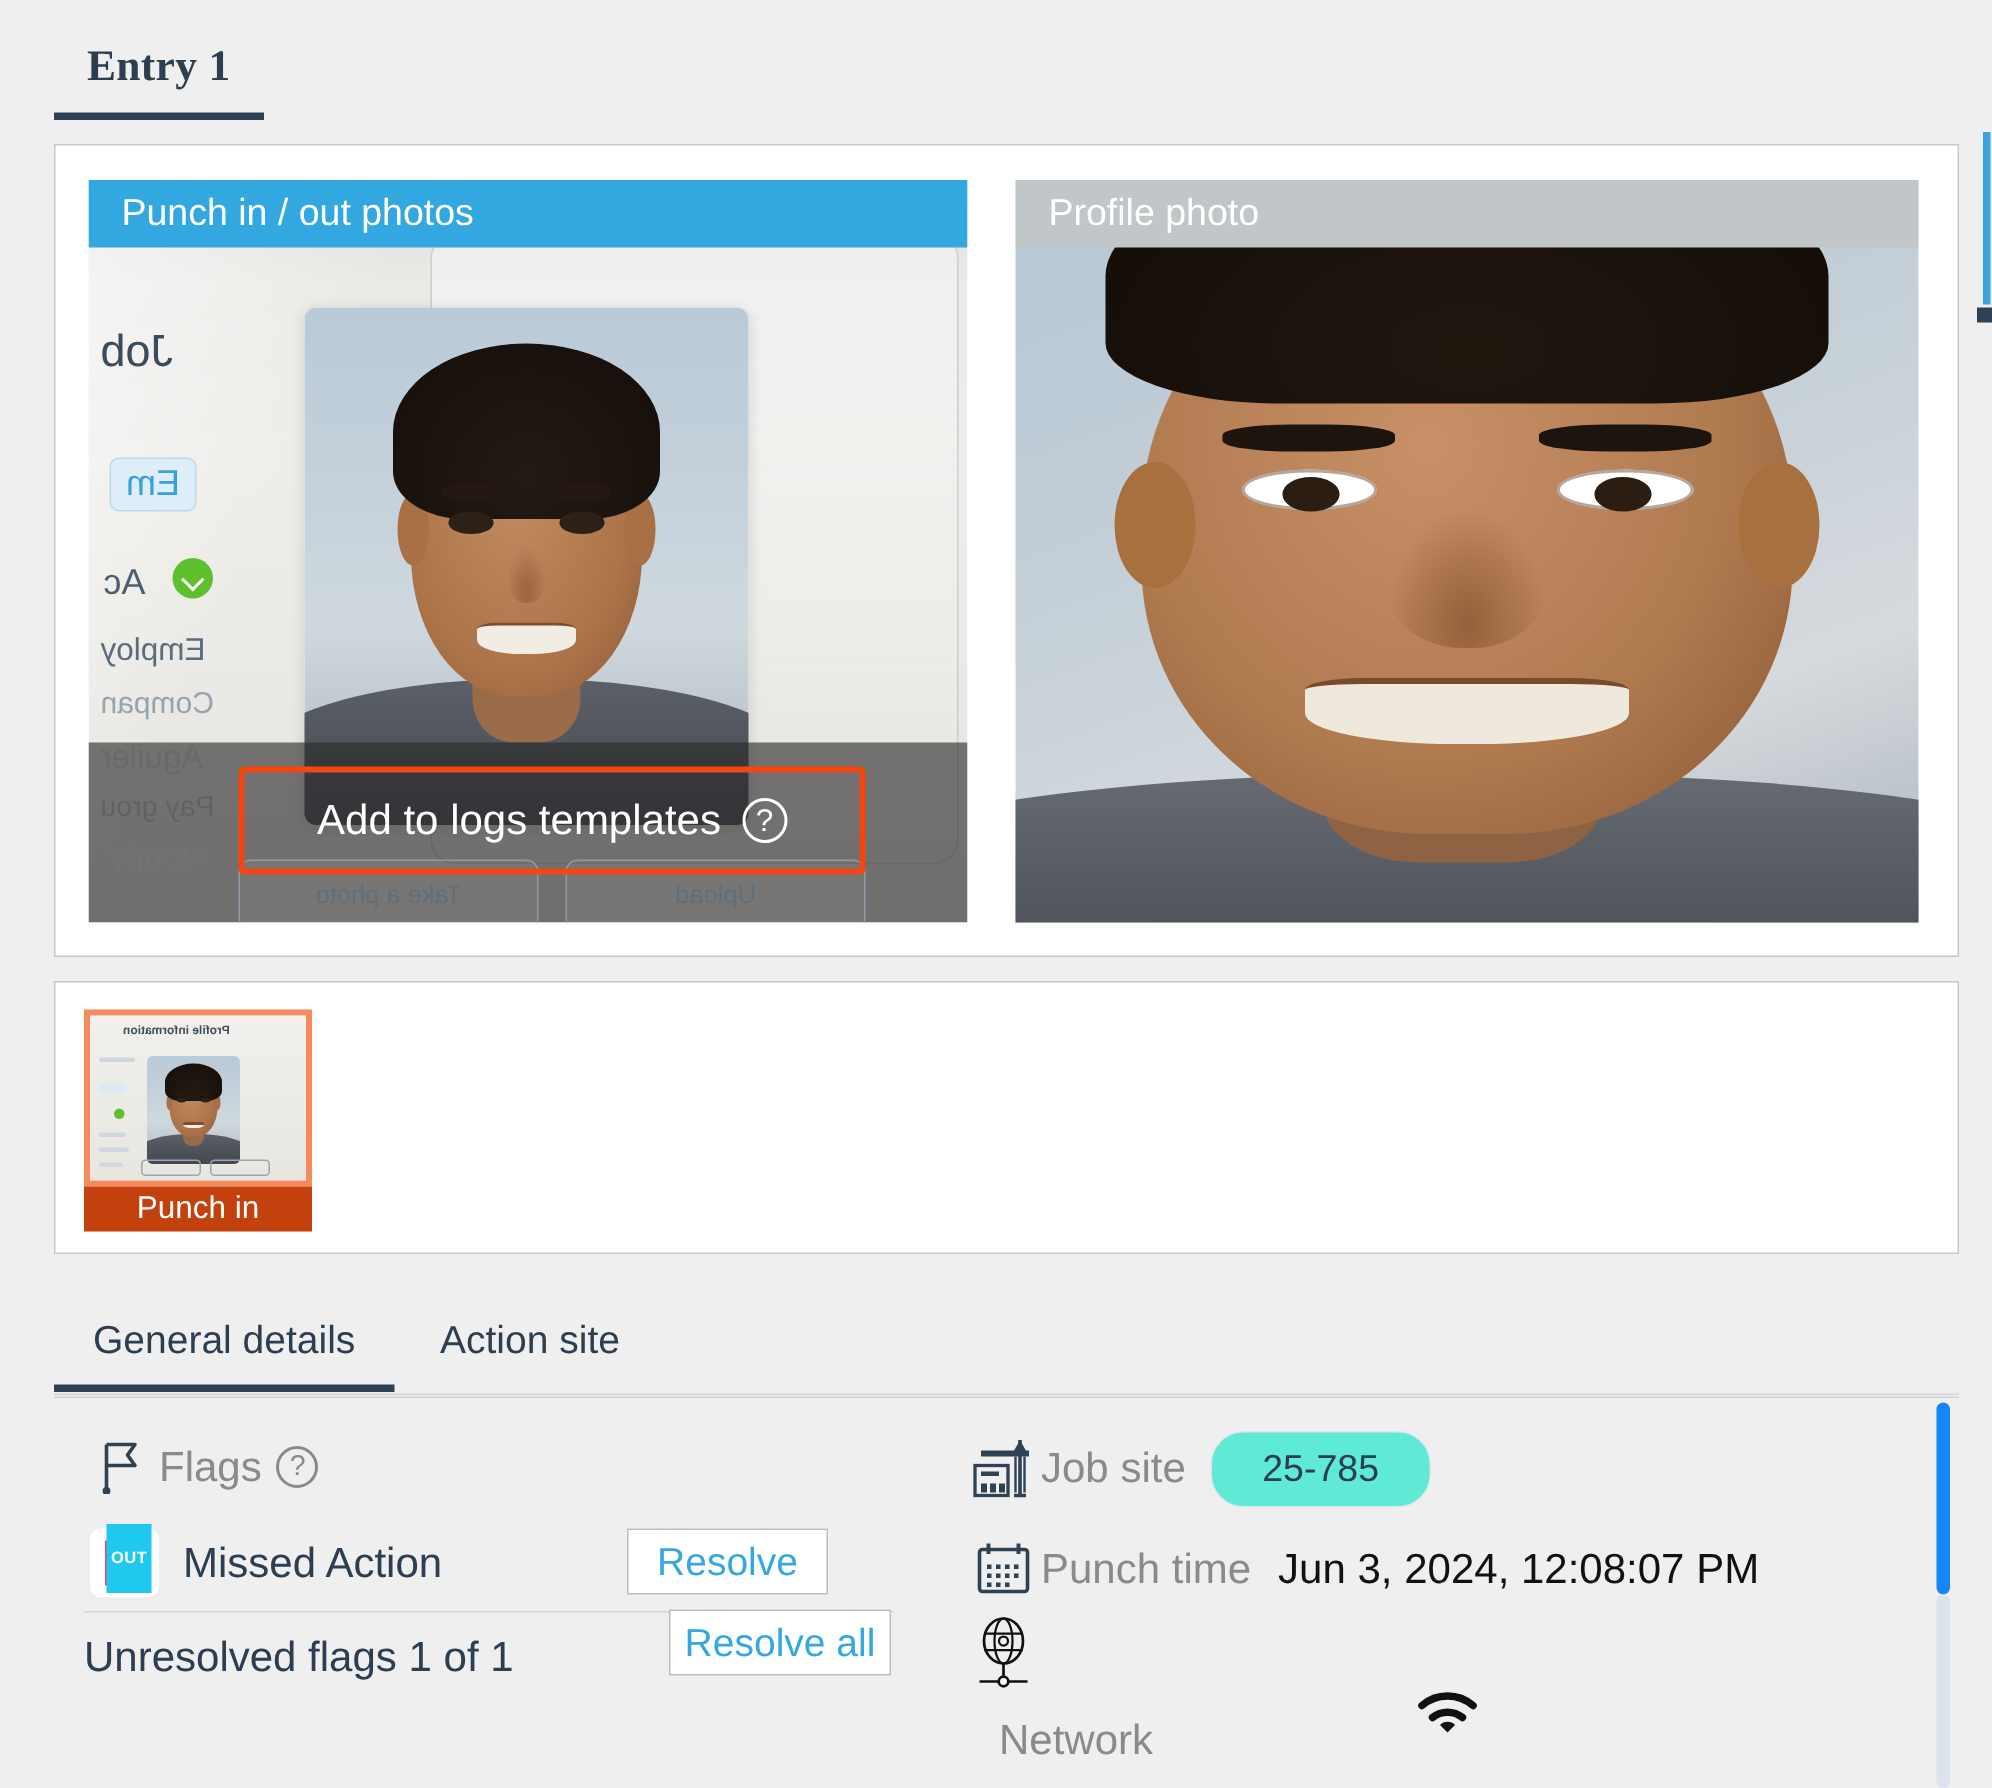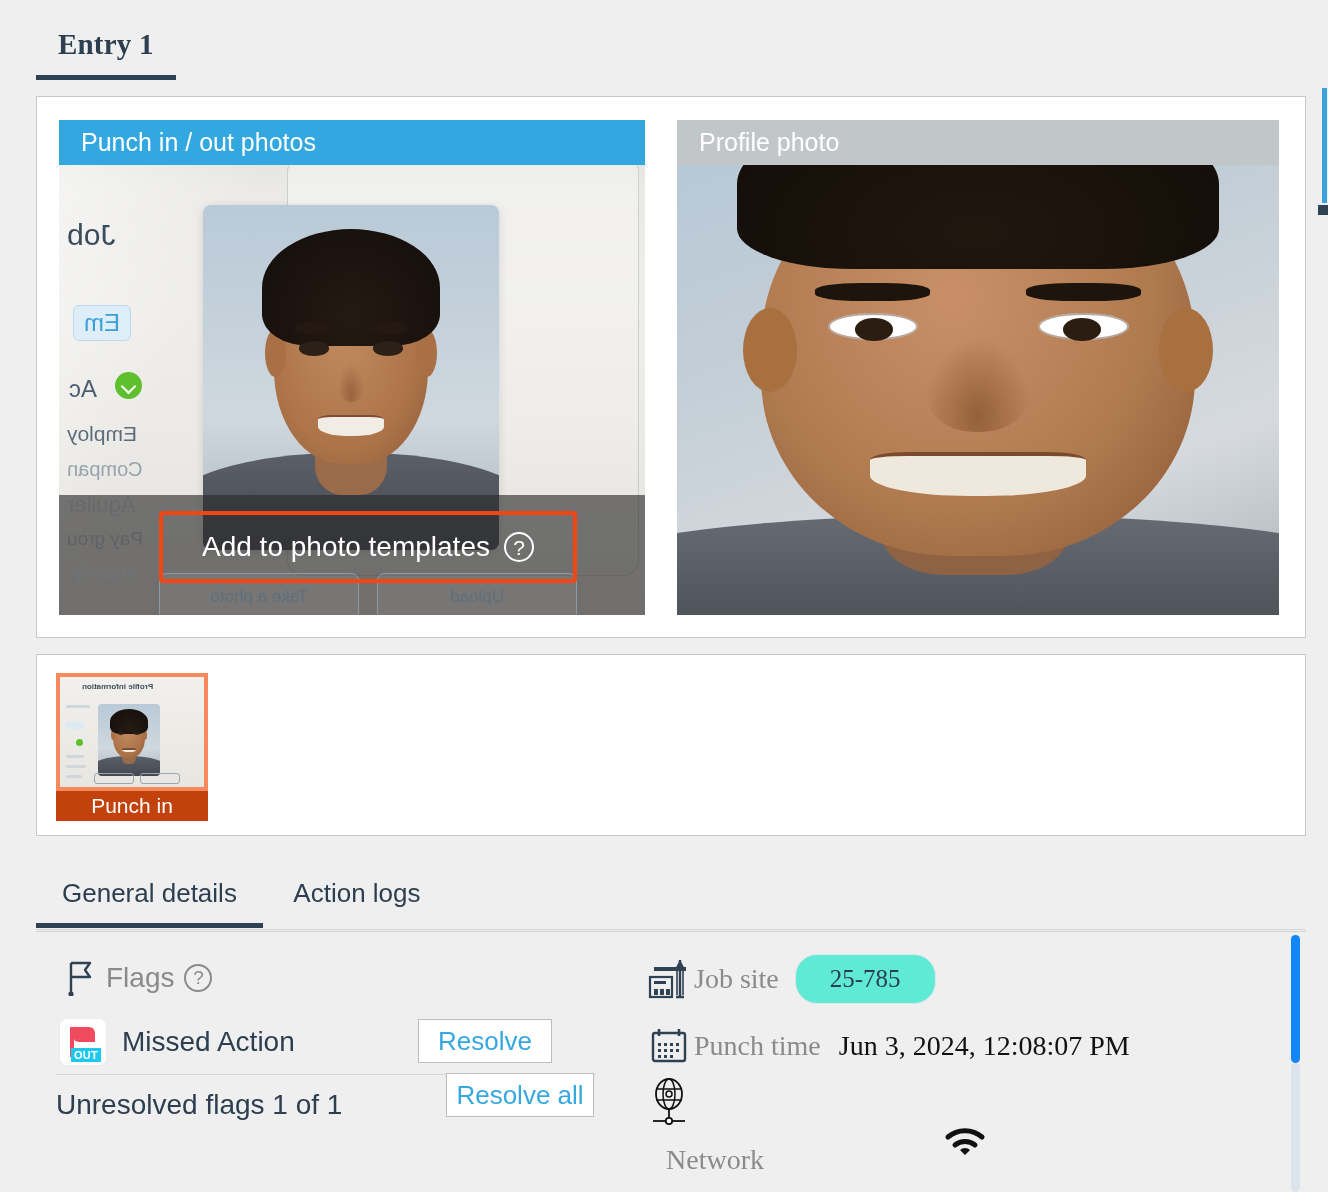--- a/index.html
+++ b/index.html
@@ -277,21 +277,21 @@
     font-size:26px; color:#2c3e50;
   }
   .dtab.active { border-bottom:5px solid #2f4254; }
 
   
   .details {
     position:absolute; left:36px; top:931px; width:1270px; height:261px;
     background:#efefef; border-top:1px solid #d2d2d2;
   }
   .col-left  { position:absolute; left:20px;  top:14px; width:540px; }
-  .col-right { position:absolute; left:608px; top:14px; width:640px;font-family:Liberation Serif, serif; }
+  .col-right { position:absolute; left:608px; top:14px; width:640px; }
 
   .row { display:flex; align-items:center; }
   .ico { width:50px; flex:0 0 50px; display:flex; align-items:center; justify-content:center; }
   .lbl-muted { color:#8a8a8a; font-size:28px; }
 
   .row-flags { height:64px; }
   .qmark {
     display:inline-flex; align-items:center; justify-content:center;
     width:28px; height:28px; border-radius:50%;
     border:2.5px solid #8a8a8a; color:#8a8a8a; font-size:19px; margin-left:10px;
@@ -306,21 +306,21 @@
   .flag-badge .pole {
     position:absolute; left:10px; top:8px; width:4px; height:30px; background:#ef4a5e;
   }
   .flag-badge .cloth {
     position:absolute; left:13px; top:8px; width:22px; height:15px;
     background:#ef4a5e; border-radius: 0 6px 0 6px;
   }
   .flag-badge .out {
     position:absolute; left:11px; bottom:3px;
     background:#1ec8ef; color:#fff; font-size:11px; font-weight:bold;
-    padding:0 3px; letter-spacing:.3px; line-height:14px;
+    padding:16px 3px; letter-spacing:.3px; line-height:14px;
   }
   .missed-label { font-size:28px; color:#2c3e50; margin-left:16px; }
 
   .btn-outline {
     position:absolute; border:1px solid #bdbdbd; background:#fff;
     color:#36a8e0; font-size:26px; display:flex; align-items:center; justify-content:center;
   }
   .btn-resolve     { right:44px; top:9px;  width:134px; height:44px; }
   .btn-resolve-all { right:2px;  top:-2px; width:148px; height:44px; }
 
@@ -407,21 +407,21 @@
         <div class="overlay-band">
           <div class="ghost-chip ghost-take">
             <span>Take a photo</span>
           </div>
           <div class="ghost-chip ghost-up">
             <span>Upload</span>
           </div>
         </div>
 
         <div class="add-templates">
-          <span class="at-label">Add to photo templates</span>
+          <span class="at-label">Add to logs templates</span>
           <span class="q-circle">?</span>
         </div>
       </div>
       <div class="photo-header hdr-blue">
         <span>Punch in / out photos</span>
       </div>
     </div>
 
     <div class="photo-box photo-right">
       <div class="profile-photo">
@@ -479,21 +479,21 @@
           <div class="mini-btn" style="left:34px;"></div>
           <div class="mini-btn" style="left:80px;"></div>
         </div>
       </div>
       <div class="thumb-label">Punch in</div>
     </div>
   </div>
 
   <div class="detail-tabs">
     <span class="dtab active">General details</span>
-    <span class="dtab">Action logs</span>
+    <span class="dtab">Action site</span>
   </div>
 
   <div class="details">
 
     <div class="col-left">
 
       <div class="row row-flags">
         <span class="ico">
           <svg width="30" height="36" viewBox="0 0 30 36">
             <path d="M5 34 V3 M5 3 H24 L19 10 L24 17 H5" fill="none" stroke="#2f4254" stroke-width="2.4" stroke-linejoin="round"></path>

